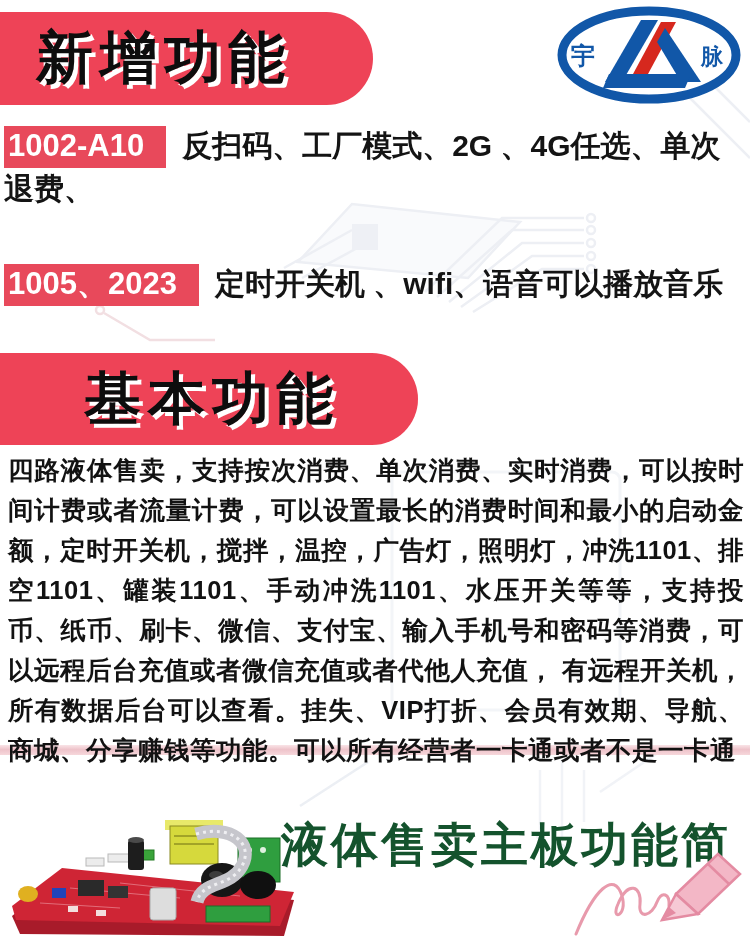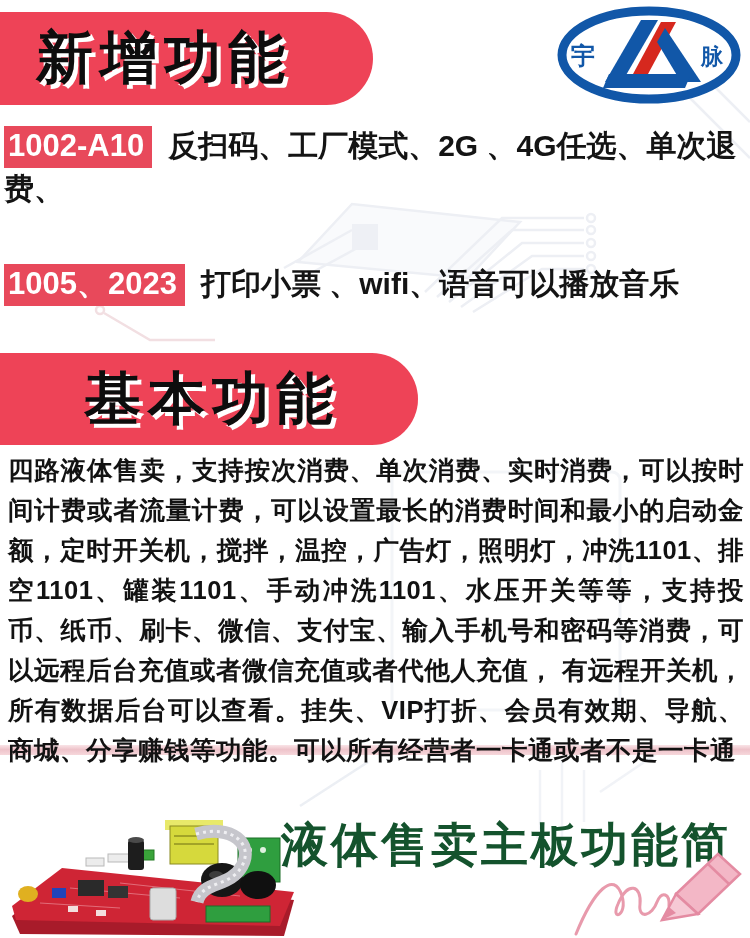--- a/index.html
+++ b/index.html
@@ -23,21 +23,21 @@
   .logo{position:absolute;top:4px;left:553px;width:192px;height:102px;z-index:2;}
   
   .feature-row{
     position:absolute;left:0;width:742px;padding:0 4px;z-index:2;
     font-size:30px;line-height:42px;font-weight:bold;color:#141414;
   }
   .row1{top:125px;}
   .row2{top:263px;}
   .badge{
     display:inline-block;background:#e8495b;color:#ffffff;font-size:31px;font-weight:bold;
-    padding:1px 8px 3px 4px;margin-right:16px;line-height:38px;vertical-align:baseline;
+    padding:1px 22px 3px 4px;margin-right:16px;line-height:38px;vertical-align:baseline;
   }
   
   .pink-band{
     position:absolute;top:745px;left:0;width:750px;height:10px;z-index:1;
     background:linear-gradient(180deg,#f9e4e7 0%,#eec3ca 45%,#f6d7db 100%);
   }
   .body-par{
     position:absolute;top:450px;left:0;width:736px;padding:0 6px 0 8px;z-index:2;
     font-size:25.5px;line-height:40px;font-weight:bold;color:#121212;
     text-align:justify;letter-spacing:0.5px;
@@ -104,21 +104,21 @@
       <text x="18" y="60" font-size="24" font-weight="bold" fill="#1157a8">宇</text>
       <text x="148" y="60" font-size="22" font-weight="bold" fill="#1157a8">脉</text>
     </svg>
   </div>
 
   <div class="feature-row row1">
     <span class="badge">1002-A10</span><span>反扫码、工厂模式、2G 、4G任选、单次退费、</span>
   </div>
 
   <div class="feature-row row2">
-    <span class="badge">1005、2023</span><span>打印小票 、wifi、语音可以播放音乐</span>
+    <span class="badge">1005、2023</span><span>定时开关机 、wifi、语音可以播放音乐</span>
   </div>
 
   <div class="banner banner-basic">
     <span class="banner-text">基本功能</span>
   </div>
 
   <div class="body-par">四路液体售卖，支持按次消费、单次消费、实时消费，可以按时间计费或者流量计费，可以设置最长的消费时间和最小的启动金额，定时开关机，搅拌，温控，广告灯，照明灯，冲洗1101、排空1101、罐装1101、手动冲洗1101、水压开关等等，支持投币、纸币、刷卡、微信、支付宝、输入手机号和密码等消费，可以远程后台充值或者微信充值或者代他人充值， 有远程开关机，所有数据后台可以查看。挂失、VIP打折、会员有效期、导航、商城、分享赚钱等功能。可以所有经营者一卡通或者不是一卡通</div>
 
   <div class="pcb">
     <svg width="300" height="150" viewBox="0 0 300 150">

